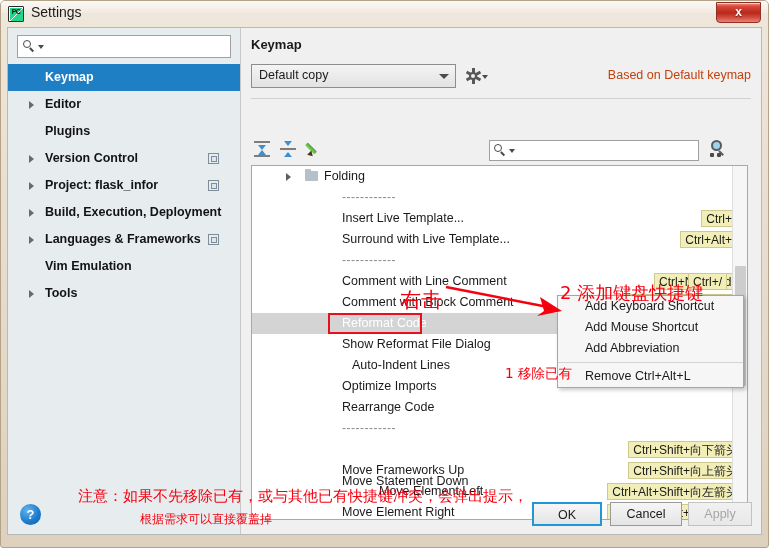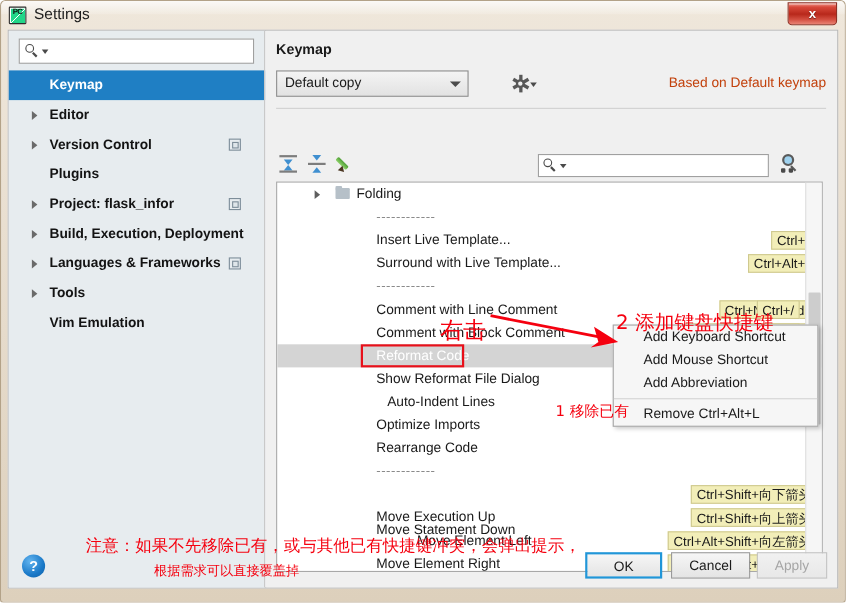--- a/index.html
+++ b/index.html
@@ -191,21 +191,21 @@
   .panel-title {
     position: absolute;
     left: 9px; top: 9px;
     font-size: 13px;
     font-weight: bold;
     color: #1a1a1a;
   }
   .combo {
     position: absolute;
     left: 9px; top: 36px;
-    width: 175px; height: 24px;
+    width: 205px; height: 24px;
     background: linear-gradient(180deg,#f4f4f4,#e2e2e2);
     border: 1px solid #8d8d8d;
     box-sizing: border-box;
     cursor: pointer;
   }
   .combo .lbl {
     position: absolute;
     left: 7px; top: 3px;
     font-size: 12.5px;
     color: #1a1a1a;
@@ -494,27 +494,27 @@
       <div class="search-wrap">
         <div class="srch-icon">
           <div class="circ"></div>
             <div class="hdl"></div>
         </div>
         <div class="srch-tri"></div>
       </div>
       <div class="side-list" id="side-list">
           <div class="side-item sel"><span>Keymap</span></div>
           <div class="side-item"><span class="arrow"></span><span>Editor</span></div>
+          <div class="side-item"><span>Plugins</span></div>
           <div class="side-item"><span class="arrow"></span><span>Version Control</span><span class="copyglyph"></span></div>
-          <div class="side-item"><span>Plugins</span></div>
           <div class="side-item"><span class="arrow"></span><span>Project: flask_infor</span><span class="copyglyph"></span></div>
           <div class="side-item"><span class="arrow"></span><span>Build, Execution, Deployment</span></div>
           <div class="side-item"><span class="arrow"></span><span>Languages &amp; Frameworks</span><span class="copyglyph"></span></div>
+          <div class="side-item"><span>Vim Emulation</span></div>
           <div class="side-item"><span class="arrow"></span><span>Tools</span></div>
-          <div class="side-item"><span>Vim Emulation</span></div>
         </div>
       <div class="sidebar-divider"></div>
     </div>
 
     <div class="panel">
       <div class="panel-title">Keymap</div>
 
       <div class="combo">
         <div class="lbl">Default copy</div>
         <div class="chev"></div>
@@ -610,21 +610,21 @@
               <span class="txt" style="left: 90px;">Rearrange Code</span>
             </div>
             <div class="row sep" style="top: 252px;">
               <span class="txt" style="left: 90px;">------------</span>
             </div>
             <div class="row" style="top: 273px;">
               <span class="txt" style="left: 90px; margin-top: 32px;">Move Statement Down</span>
               <span class="shortcut" style="right: 4px;">Ctrl+Shift+向下箭头</span>
             </div>
             <div class="row" style="top: 294px;">
-              <span class="txt" style="left: 90px;">Move Execution Up</span>
+              <span class="txt" style="left: 90px;">Move Frameworks Up</span>
               <span class="shortcut" style="right: 4px;">Ctrl+Shift+向上箭头</span>
             </div>
             <div class="row" style="top: 315px;">
               <span class="txt" style="left: 103px; margin-left: 24px;">Move Element Left</span>
               <span class="shortcut" style="right: 4px;">Ctrl+Alt+Shift+向左箭头</span>
             </div>
             <div class="row" style="top: 336px;">
               <span class="txt" style="left: 90px;">Move Element Right</span>
               <span class="shortcut" style="right: 4px;">Ctrl+Alt+Shift+向右箭头</span>
             </div>

